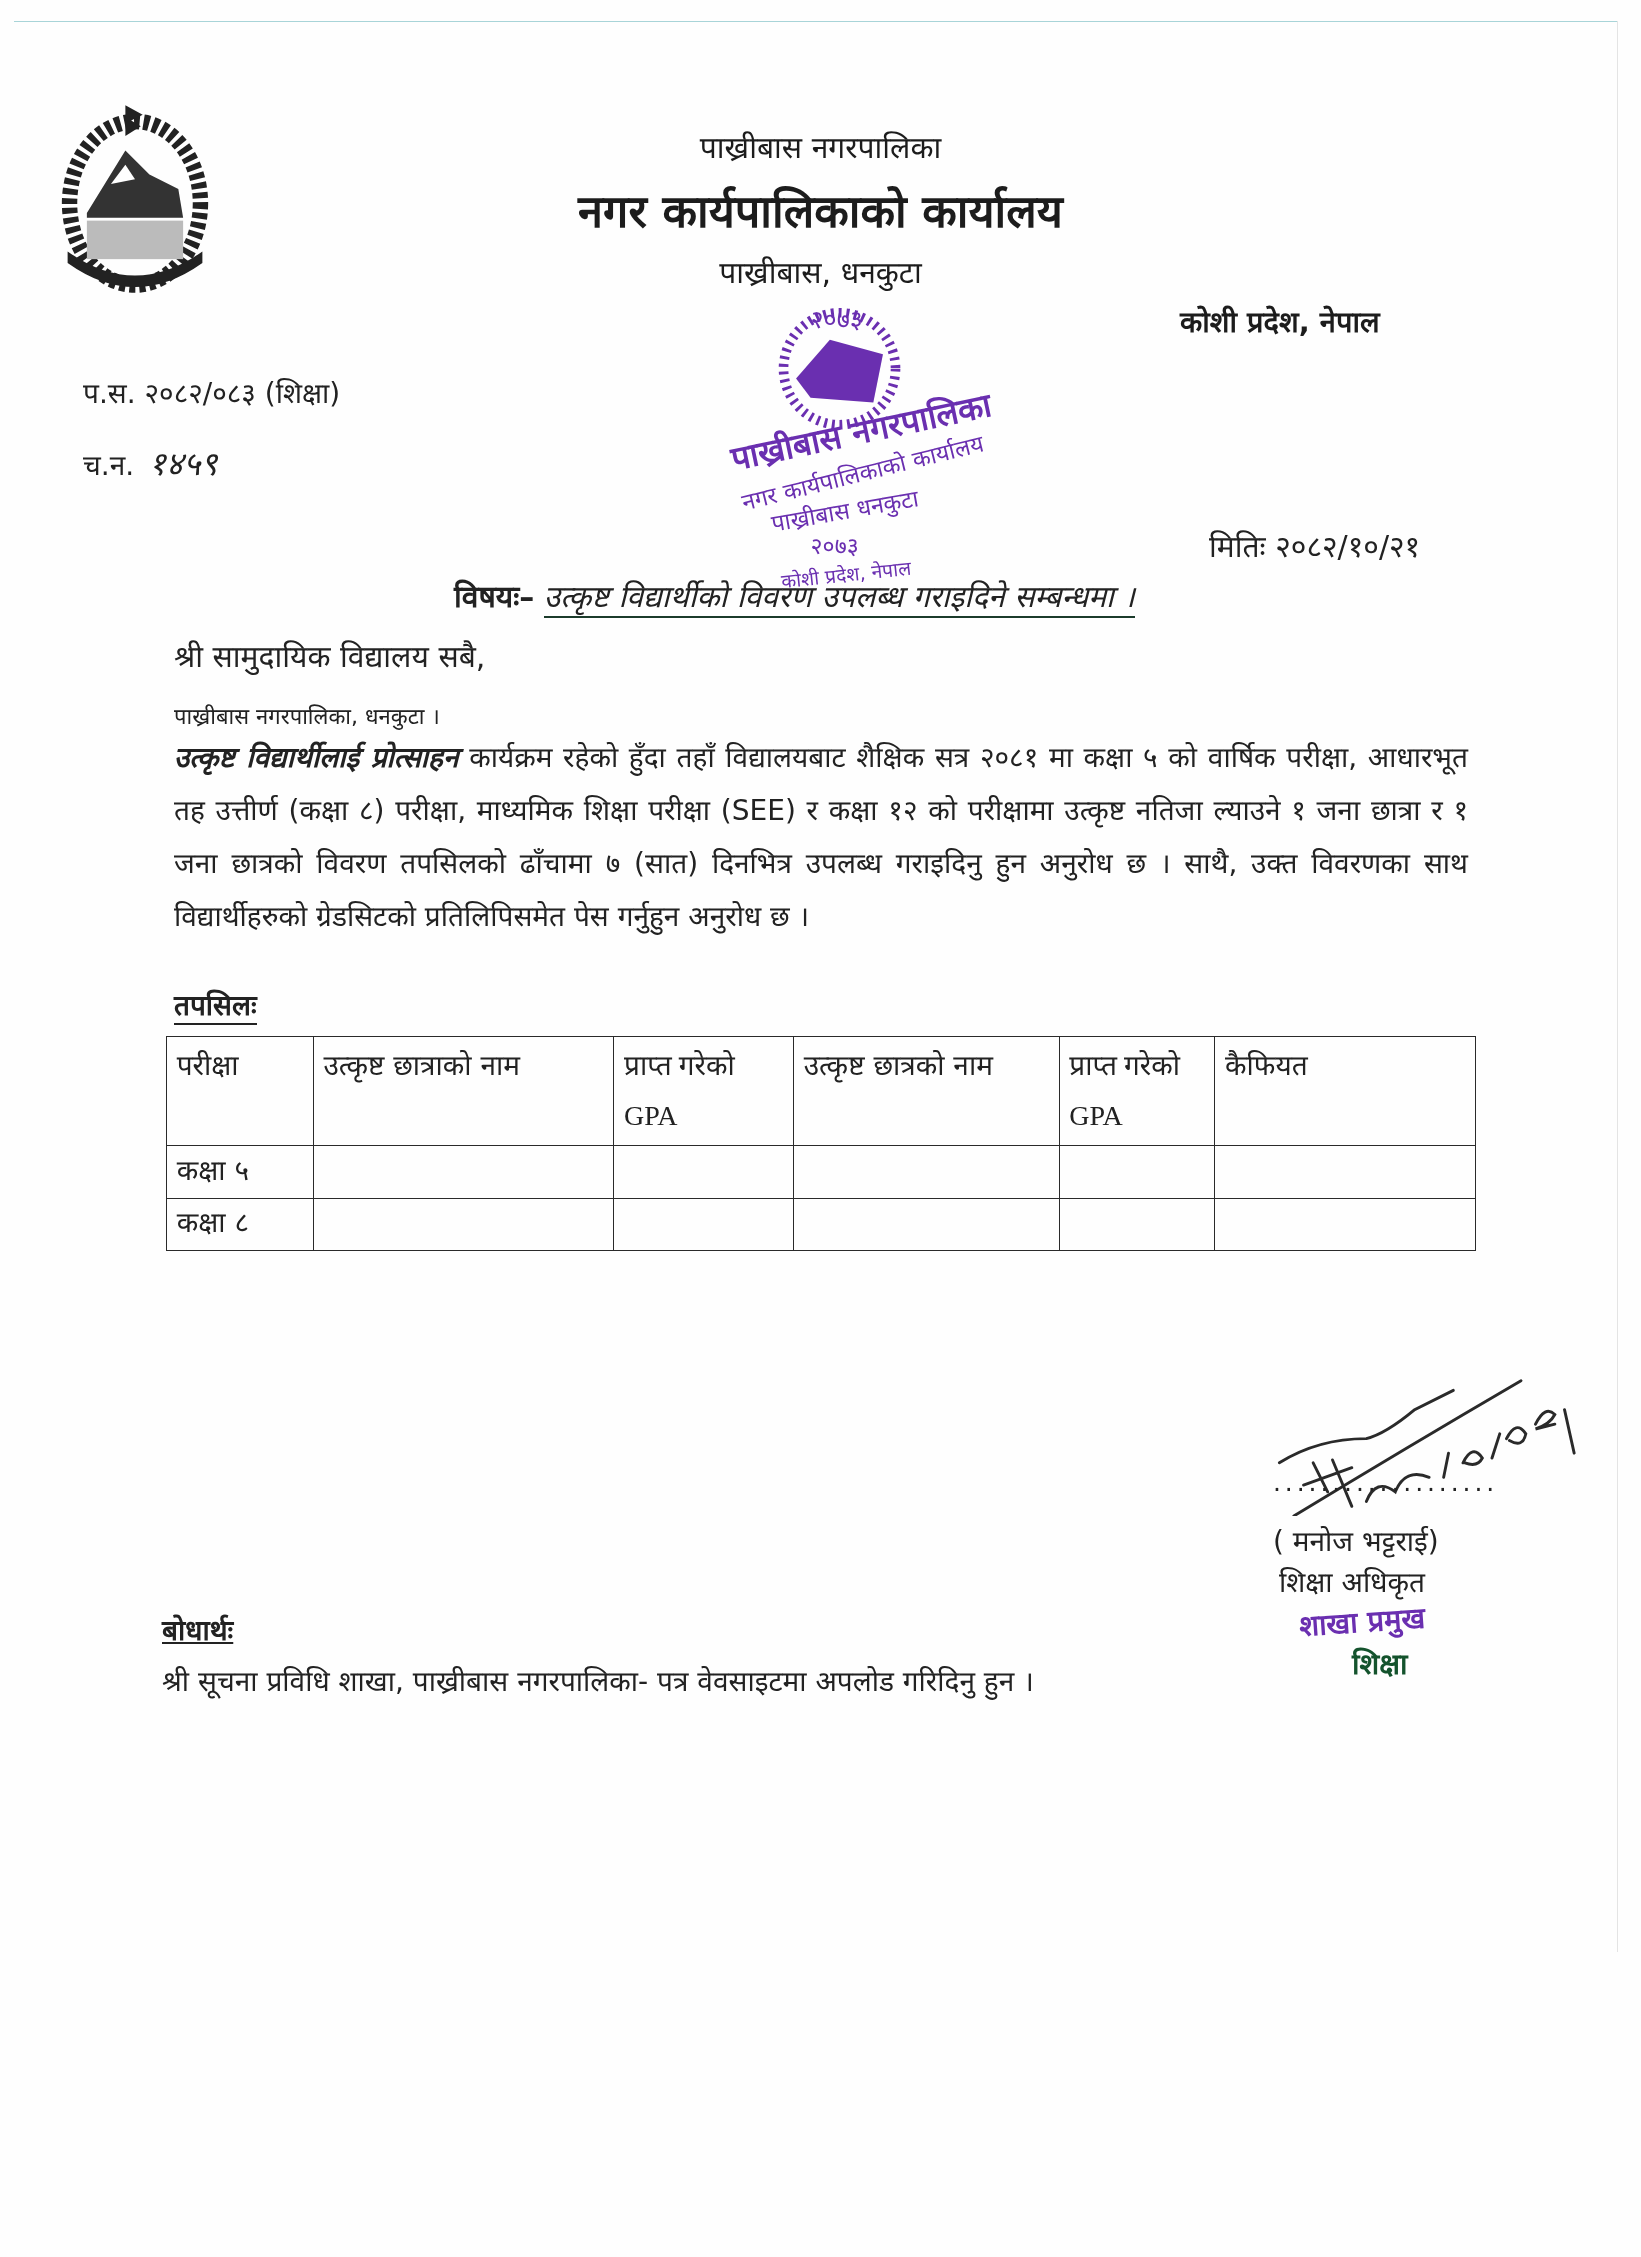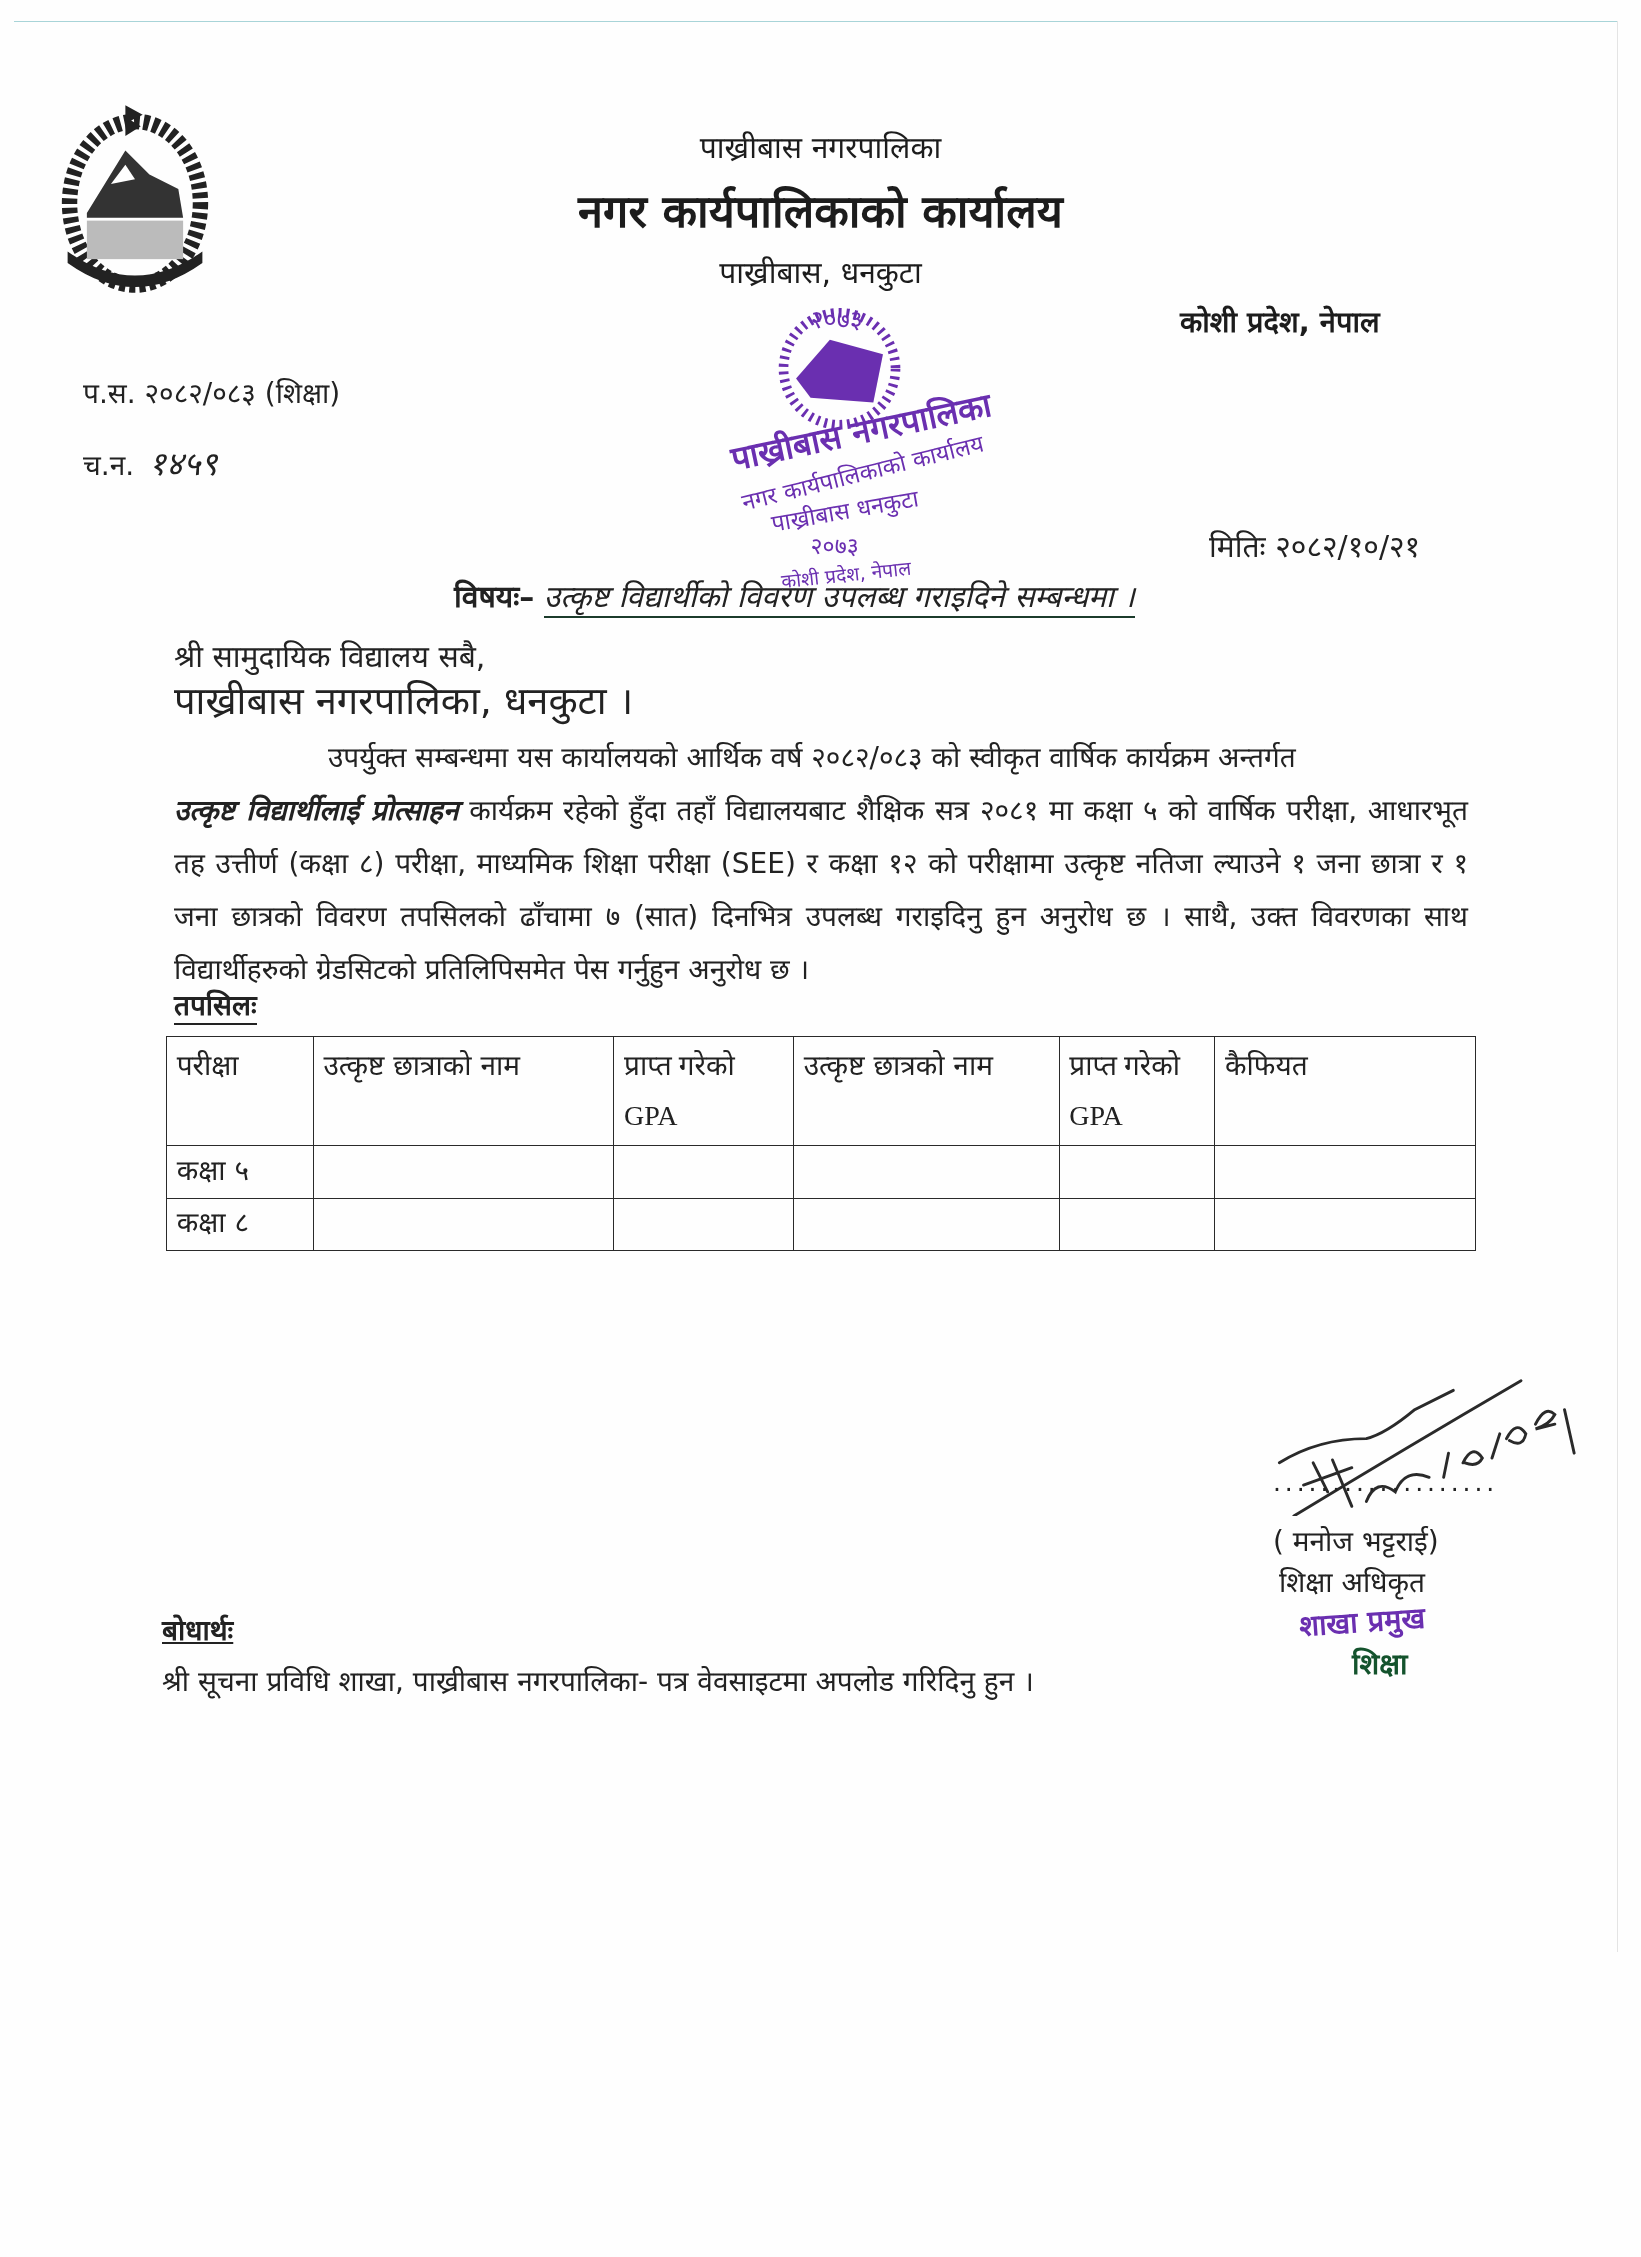--- a/index.html
+++ b/index.html
@@ -27,21 +27,21 @@
 
   
   .seal { left: 714px; top: 301px; width: 280px; height: 290px; }
   .date { left: 1209px; top: 525px; font-size: 30px; }
 
   .subject { left: 454px; top: 575px; font-size: 30px; }
   .subject .lbl { font-weight: bold; }
   .subject .txt { font-style: italic; border-bottom: 2.9px solid #1b3b2b; padding-bottom: 1.9px; }
 
   .addr1 { left: 174px; top: 635px; font-size: 30px; }
-  .addr2 { left: 174px; top: 673px; font-size: 38px; }
+  .addr2 { left: 174px; top: 700px; font-size: 22px; }
 
   .para { left: 174px; top: 731px; width: 1294px; font-size: 28px; line-height: 53px; text-align: justify; }
   .para p { margin: 0; }
   .para .indent { padding-left: 154px; }
   .para .emph { font-weight: bold; font-style: italic; }
 
   .taps { left: 174px; top: 985px; font-size: 28px; font-weight: bold; border-bottom: 2.9px solid #222; }
 
   table.grid {
     position: absolute; left: 166px; top: 1036px; width: 1310px;
@@ -107,21 +107,20 @@
 
 <div class="abs subject">
   <span class="lbl">विषयः–</span>
   <span class="txt">उत्कृष्ट विद्यार्थीको विवरण उपलब्ध गराइदिने सम्बन्धमा ।</span>
 </div>
 
 <div class="abs addr1">श्री सामुदायिक विद्यालय सबै,</div>
 <div class="abs addr2">पाख्रीबास नगरपालिका, धनकुटा ।</div>
 
 <div class="abs para">
-  <p class="indent"><span>उपर्युक्त सम्बन्धमा यस कार्यालयको आर्थिक वर्ष २०८२/०८३ को स्वीकृत वार्षिक कार्यक्रम अन्तर्गत</span></p>
   <p><span class="emph">उत्कृष्ट विद्यार्थीलाई प्रोत्साहन</span><span> कार्यक्रम रहेको हुँदा तहाँ विद्यालयबाट शैक्षिक सत्र २०८१ मा कक्षा ५ को वार्षिक परीक्षा, आधारभूत तह उत्तीर्ण (कक्षा ८) परीक्षा, माध्यमिक शिक्षा परीक्षा (SEE) र कक्षा १२ को परीक्षामा उत्कृष्ट नतिजा ल्याउने १ जना छात्रा र १ जना छात्रको विवरण तपसिलको ढाँचामा ७ (सात) दिनभित्र उपलब्ध गराइदिनु हुन अनुरोध छ । साथै, उक्त विवरणका साथ विद्यार्थीहरुको ग्रेडसिटको प्रतिलिपिसमेत पेस गर्नुहुन अनुरोध छ ।</span></p>
 </div>
 
 <div class="abs taps">तपसिलः</div>
 
 <table class="grid">
   <colgroup>
     <col style="width:147px">
       <col style="width:301px">
       <col style="width:180px">

